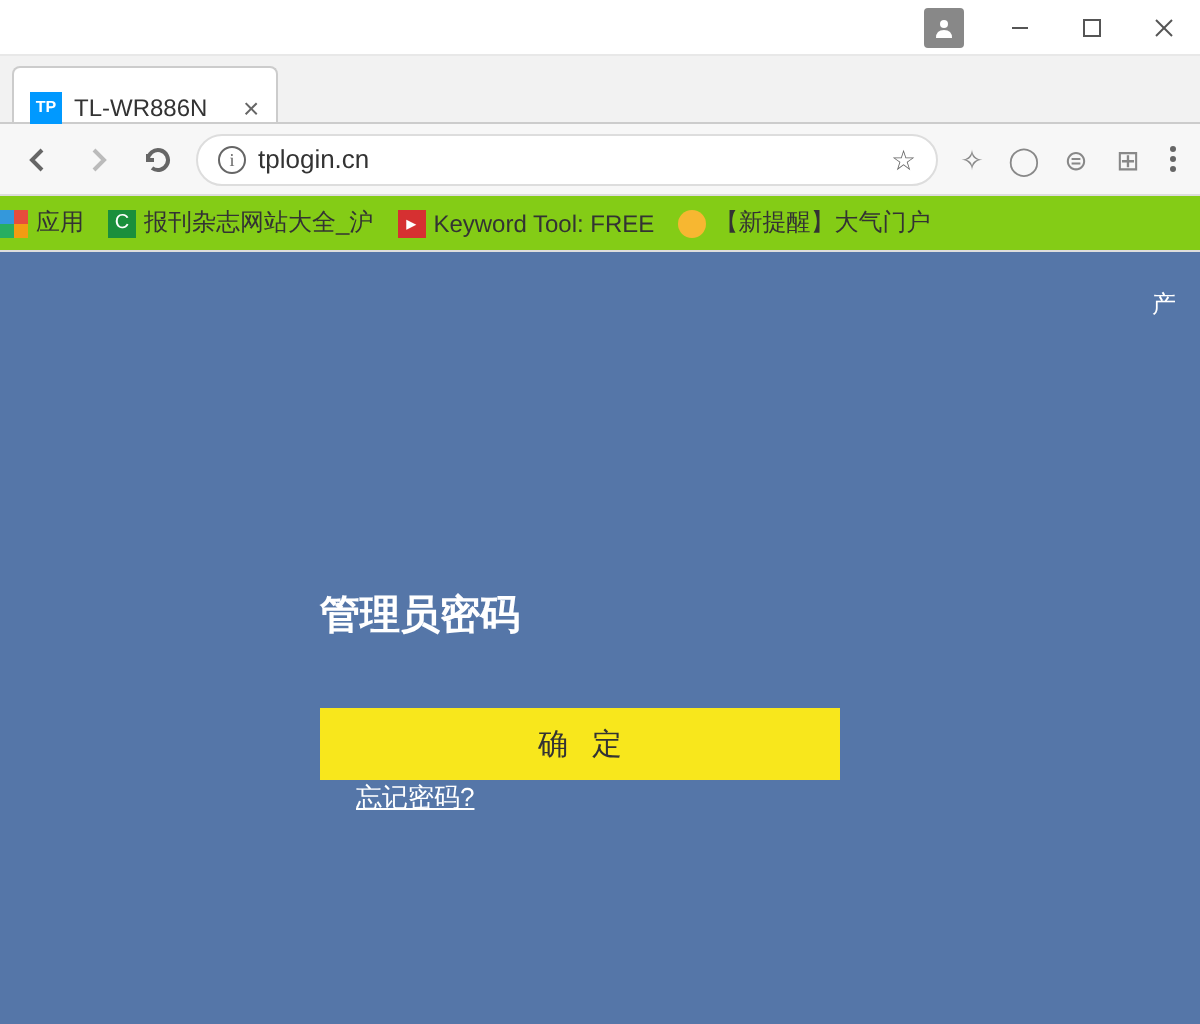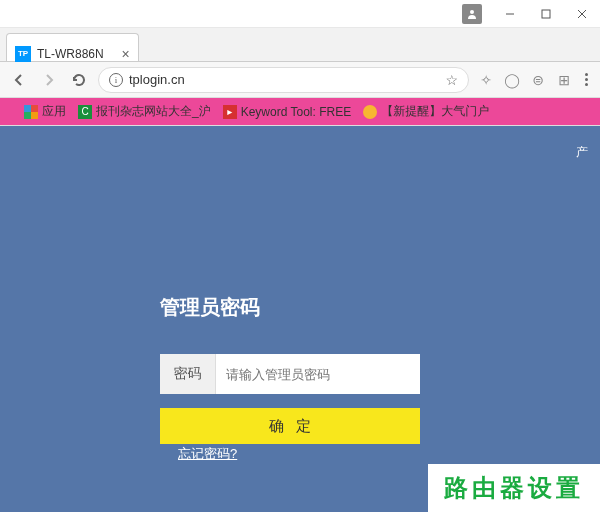--- a/index.html
+++ b/index.html
@@ -20,21 +20,21 @@
 .nav-btn svg { stroke: #666; fill: none; stroke-width: 2; }
 .nav-btn.disabled svg { stroke: #bbb; }
 .url-field { flex: 1; height: 26px; border: 1px solid #ddd; border-radius: 14px; background: #fff; display: flex; align-items: center; padding: 0 10px; gap: 6px; font-size: 13px; color: #333; }
 .url-info { width: 14px; height: 14px; border: 1.5px solid #666; border-radius: 50%; display: flex; align-items: center; justify-content: center; font-size: 9px; color: #666; font-family: serif; }
 .url-text { flex: 1; }
 .url-star { color: #666; font-size: 14px; }
 .ext-icon { width: 18px; height: 18px; display: flex; align-items: center; justify-content: center; color: #888; font-size: 14px; }
 .menu-dots { display: flex; flex-direction: column; gap: 2px; padding: 0 4px; }
 .menu-dots span { width: 3px; height: 3px; background: #666; border-radius: 50%; }
 
-.bookbar { height: 28px; background: #ec4899; display: flex; align-items: center; padding: 0 24px; gap: 12px; border-bottom: 1px solid #ddd; font-size: 12px; color: #333; }
+.bookbar { height: 28px; background: #84cc16; display: flex; align-items: center; padding: 0 0; gap: 12px; border-bottom: 1px solid #ddd; font-size: 12px; color: #333; }
 .bk { display: flex; align-items: center; gap: 4px; white-space: nowrap; }
 .bk-icon { width: 14px; height: 14px; display: inline-flex; align-items: center; justify-content: center; font-size: 10px; }
 .bk-grid { width: 14px; height: 14px; background: conic-gradient(#e74c3c 0 25%, #f39c12 0 50%, #27ae60 0 75%, #3498db 0 100%); }
 .bk-green { background: #1a8f3c; color: #fff; }
 .bk-red { background: #d63031; color: #fff; }
 .bk-orange { background: #f7b731; border-radius: 50%; }
 
 .page { flex: 1; background: #5576a8; height: 386px; position: relative; color: #fff; }
 .page-corner { position: absolute; top: 18px; right: 12px; font-size: 12px; }
 .login-box { position: absolute; left: 160px; top: 168px; width: 260px; }
@@ -132,21 +132,16 @@
   <div class="bk">
       <span class="bk-icon bk-orange"></span>
       <span>【新提醒】大气门户</span>
     </div>
 </div>
 
 <div class="page">
   <div class="page-corner">产</div>
   <div class="login-box">
     <div class="login-title">管理员密码</div>
-    <div class="input-row">
-      <div class="input-label">密码</div>
-      <input class="input-field" type="password" placeholder="请输入管理员密码" style="">
-    </div>
     <button class="submit-btn">确定</button>
     <a class="forgot" href="#">忘记密码?</a>
   </div>
-  <div class="watermark">路由器设置</div>
 </div>
 
 </body></html>

